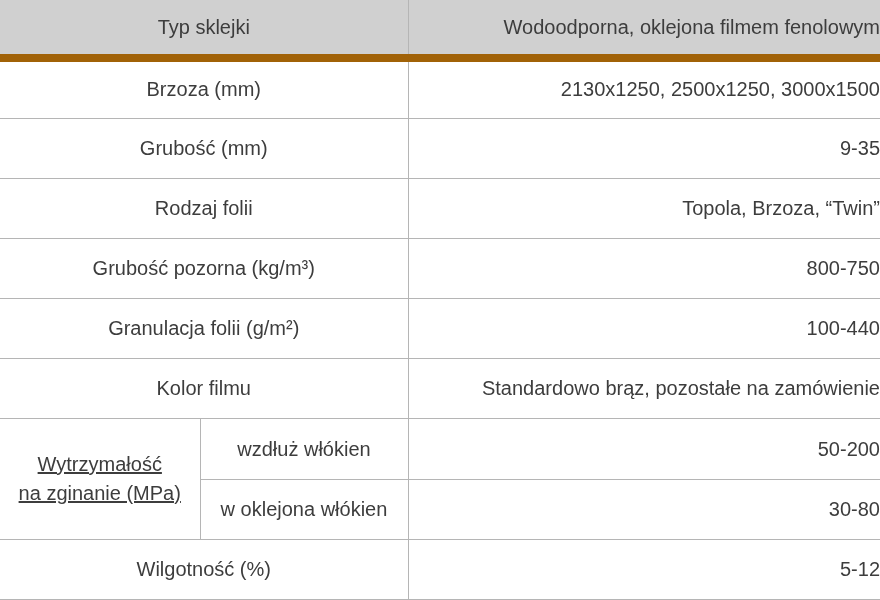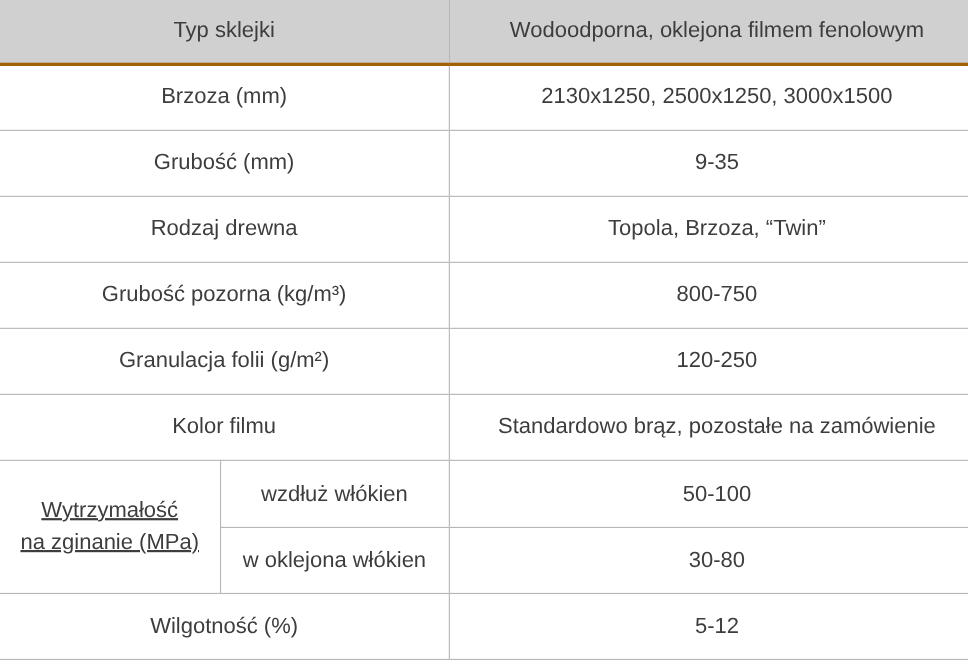--- a/index.html
+++ b/index.html
@@ -18,26 +18,26 @@
     font-weight: 400;
   }
   .spec-table td, .spec-table th {
     font-weight: 400;
     border-bottom: 1px solid #b5b5b5;
     vertical-align: middle;
   }
   tr.header-row { height: 58px; }
   tr.header-row th {
     background: #d0d0d0;
-    border-bottom: 3px solid #a16207;
+    border-bottom: 8px solid #a16207;
   }
   tr.data-row { height: 60px; }
   .cell-label { text-align: center; }
   .cell-value {
-    text-align: center;
+    text-align: right;
     padding-left: 15px;
     border-left: 1px solid #b5b5b5;
   }
   .cell-sublabel {
     text-align: center;
     border-left: 1px solid #b5b5b5;
   }
   .cell-merged {
     text-align: center;
     line-height: 1.45;
@@ -64,46 +64,46 @@
     <td colspan="2" class="cell-label">Brzoza (mm)</td>
     <td class="cell-value">2130x1250, 2500x1250, 3000x1500</td>
   </tr>
 
   <tr class="data-row">
     <td colspan="2" class="cell-label">Grubość (mm)</td>
     <td class="cell-value">9-35</td>
   </tr>
 
   <tr class="data-row">
-    <td colspan="2" class="cell-label">Rodzaj drewna</td>
+    <td colspan="2" class="cell-label">Rodzaj folii</td>
     <td class="cell-value">Topola, Brzoza, “Twin”</td>
   </tr>
 
   <tr class="data-row">
     <td colspan="2" class="cell-label">Grubość pozorna (kg/m³)</td>
     <td class="cell-value">800-750</td>
   </tr>
 
   <tr class="data-row">
     <td colspan="2" class="cell-label">Granulacja folii (g/m²)</td>
-    <td class="cell-value">120-250</td>
+    <td class="cell-value">100-440</td>
   </tr>
 
   <tr class="data-row">
     <td colspan="2" class="cell-label">Kolor filmu</td>
     <td class="cell-value">Standardowo brąz, pozostałe na zamówienie</td>
   </tr>
 
   <tr class="data-row">
     <td rowspan="2" class="cell-merged">
       <span>Wytrzymałość</span>
       <span>na zginanie (MPa)</span>
     </td>
     <td class="cell-sublabel">wzdłuż włókien</td>
-    <td class="cell-value">50-100</td>
+    <td class="cell-value">50-200</td>
   </tr>
 
   <tr class="data-row">
     <td class="cell-sublabel">w oklejona włókien</td>
     <td class="cell-value">30-80</td>
   </tr>
 
   <tr class="data-row">
     <td colspan="2" class="cell-label">Wilgotność (%)</td>
     <td class="cell-value">5-12</td>

